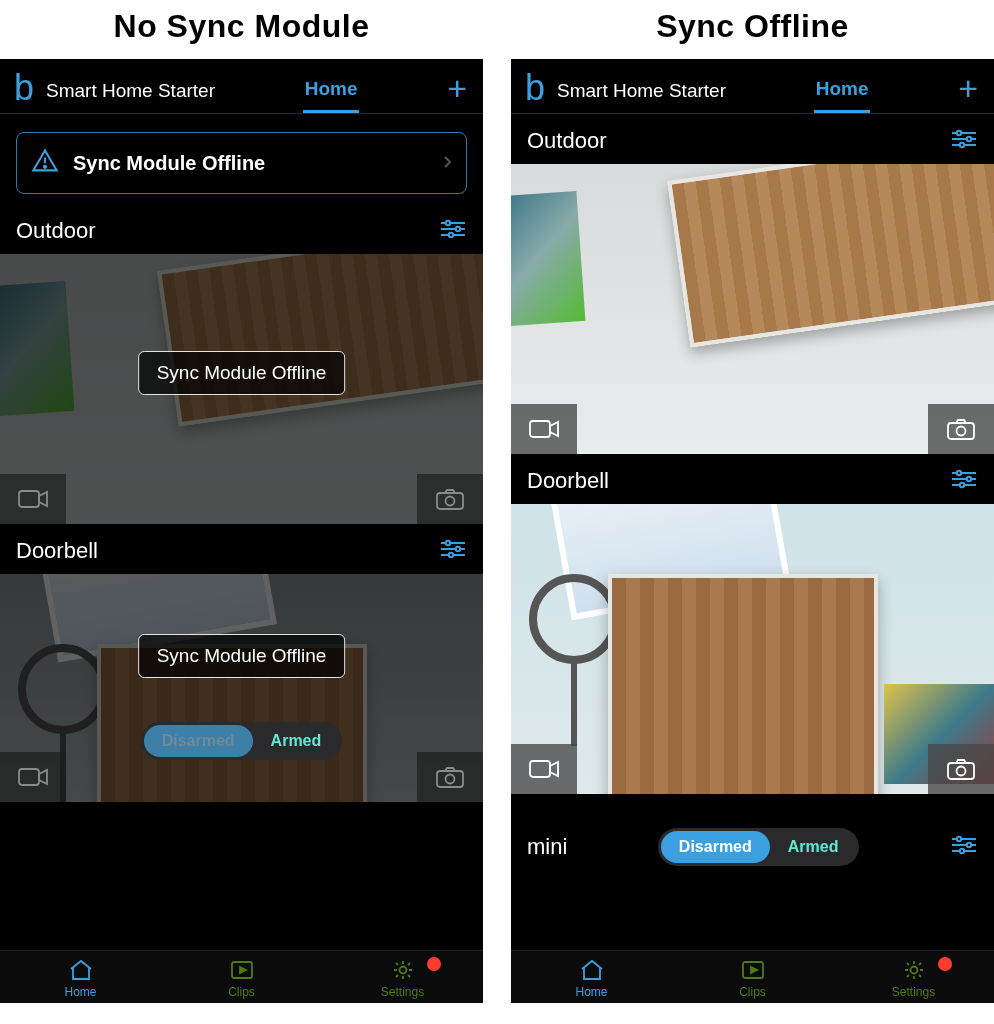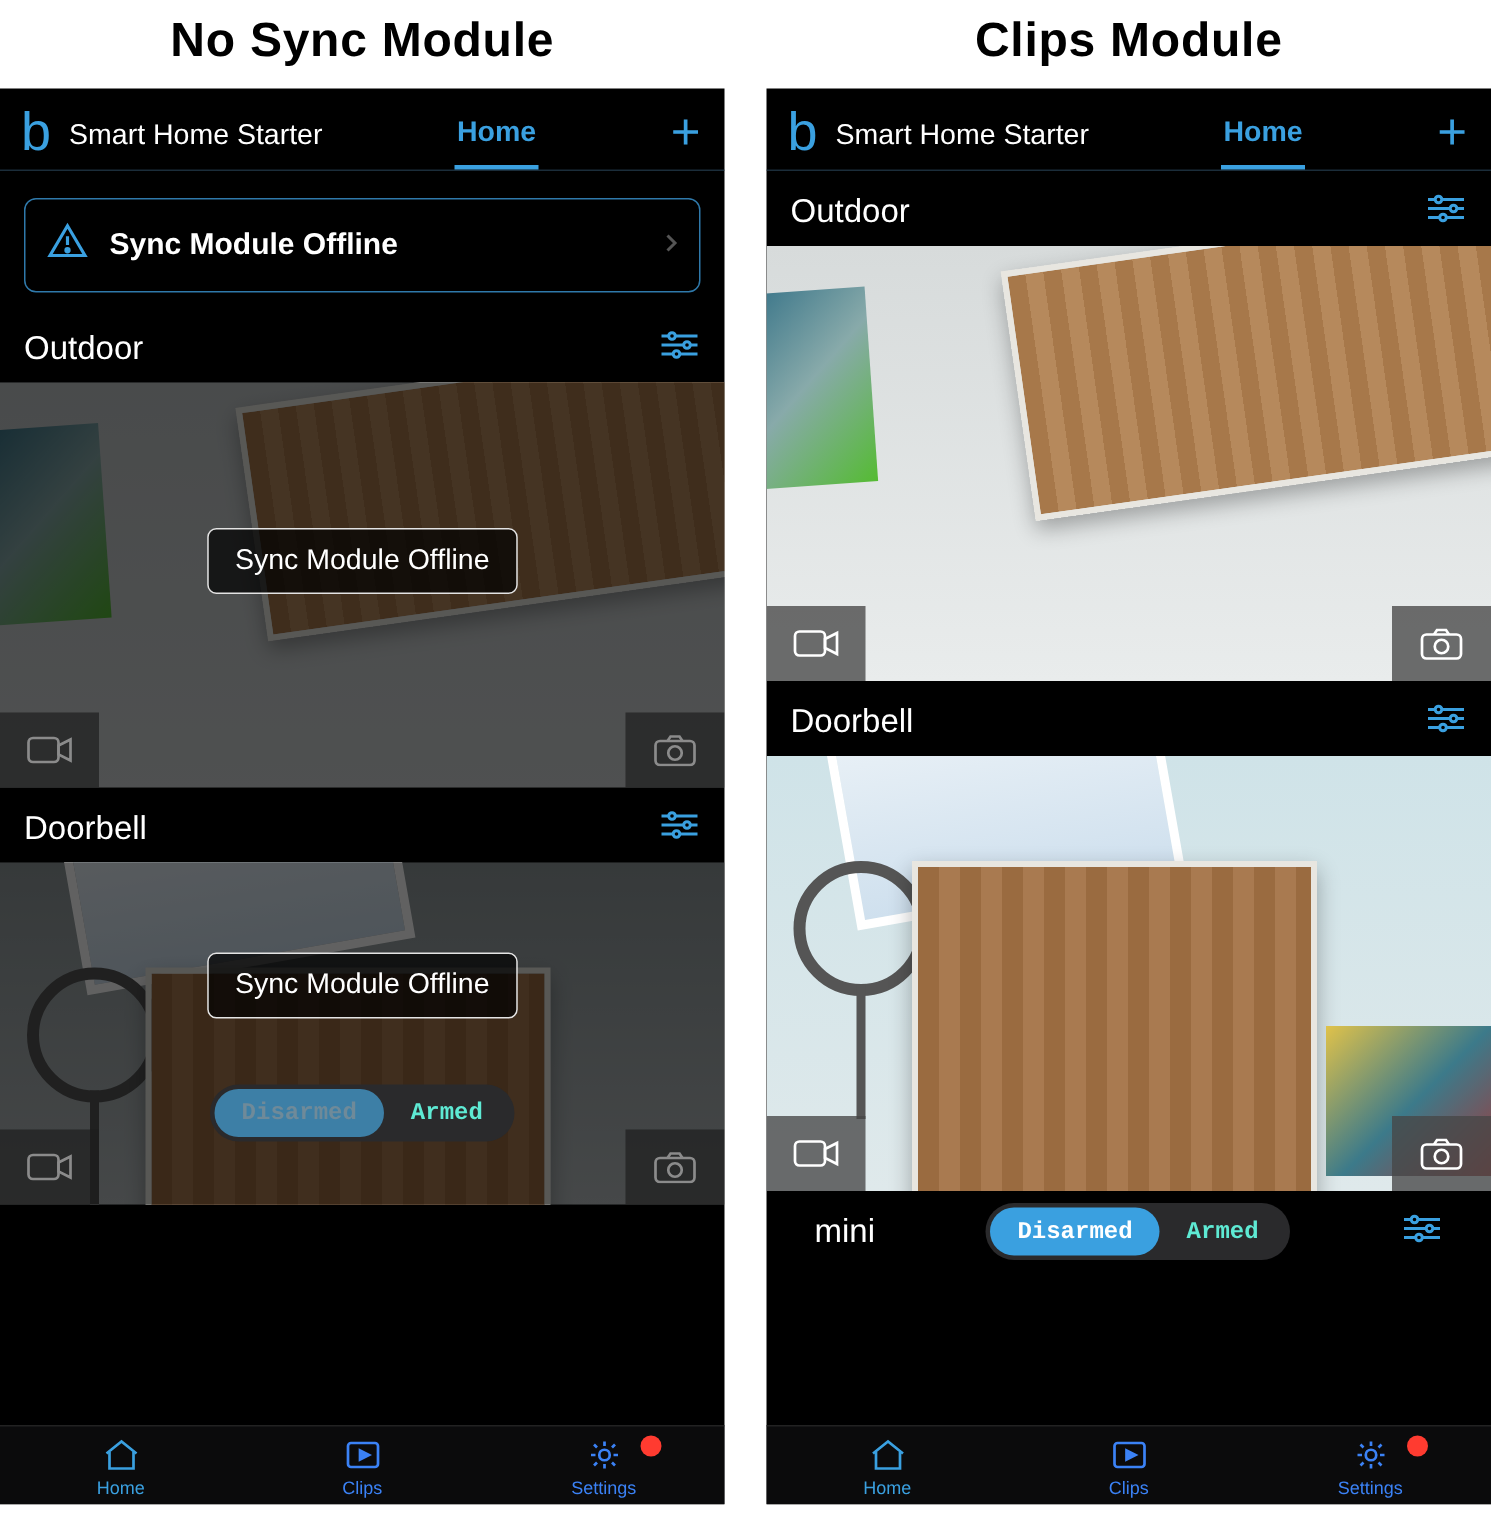--- a/index.html
+++ b/index.html
@@ -165,21 +165,20 @@
     background: rgba(70,70,70,0.78);
     width: 66px; height: 50px;
     display: flex; align-items: center; justify-content: center;
   }
   .cam-btn.dim-btn { background: rgba(30,30,30,0.7); color: #8b8b8b; }
   .cam-btn svg { display:block; }
   
   .seg-wrap {
     display:flex; justify-content:center;
     padding: 10px 12px;
-    font-family: Liberation Mono, monospace;
   }
   .seg-wrap.overlayed {
     position: absolute; left: 0; right: 0; bottom: 6px;
     padding: 0;
   }
   .seg {
     display: flex;
     background: #2a2a2c;
     border-radius: 22px;
     padding: 3px;
@@ -190,37 +189,37 @@
     font-size: 16px;
     font-weight: 600;
     color: #5eead4;
   }
   .seg .opt.active {
     background: #3aa0e0;
     color: #fff;
   }
   .seg .opt.muted { color: #6f8a99; }
   .mini-row {
-    display:flex; align-items:center; padding: 8px 32px; gap: 10px;
+    display:flex; align-items:center; padding: 8px 16px; gap: 10px; margin-top: 26px;
   }
   .mini-row .cam-name { flex: 0 0 auto; }
   .mini-row .seg-wrap { flex: 1; justify-content: center; padding: 0; }
   
   .tabbar {
     margin-top: auto;
     background: #0b0b0c;
     border-top: 1px solid #222;
     display: flex;
     padding: 6px 0 4px;
   }
   .titem {
     flex: 1;
     display: flex; flex-direction: column; align-items: center;
     gap: 2px;
-    color: #3b82f6;
+    color: #4d7c0f;
     font-size: 12px;
     position: relative;
   }
   .titem.active { color: #3aa0e0; }
   .titem .ico { height: 26px; display:flex; align-items:center; }
   .titem .dot {
     position: absolute; top: 0; right: 26%;
     width: 14px; height: 14px; border-radius: 50%;
     background: #ff3b30;
   }
@@ -367,21 +366,21 @@
           </span>
           <span class="dot"></span>
           <span>Settings</span>
         </div>
       </div>
 
     </div>
   </div>
 
   <div class="col">
-    <div class="col-title">Clips Module</div>
+    <div class="col-title">Sync Offline</div>
 
     <div class="phone">
 
       <div class="topbar">
         <div class="logo">b</div>
         <div class="account-name">Smart Home Starter</div>
         <div class="tab-row">
           <div class="tab active">Home</div>
         </div>
         <div class="plus">+</div>

